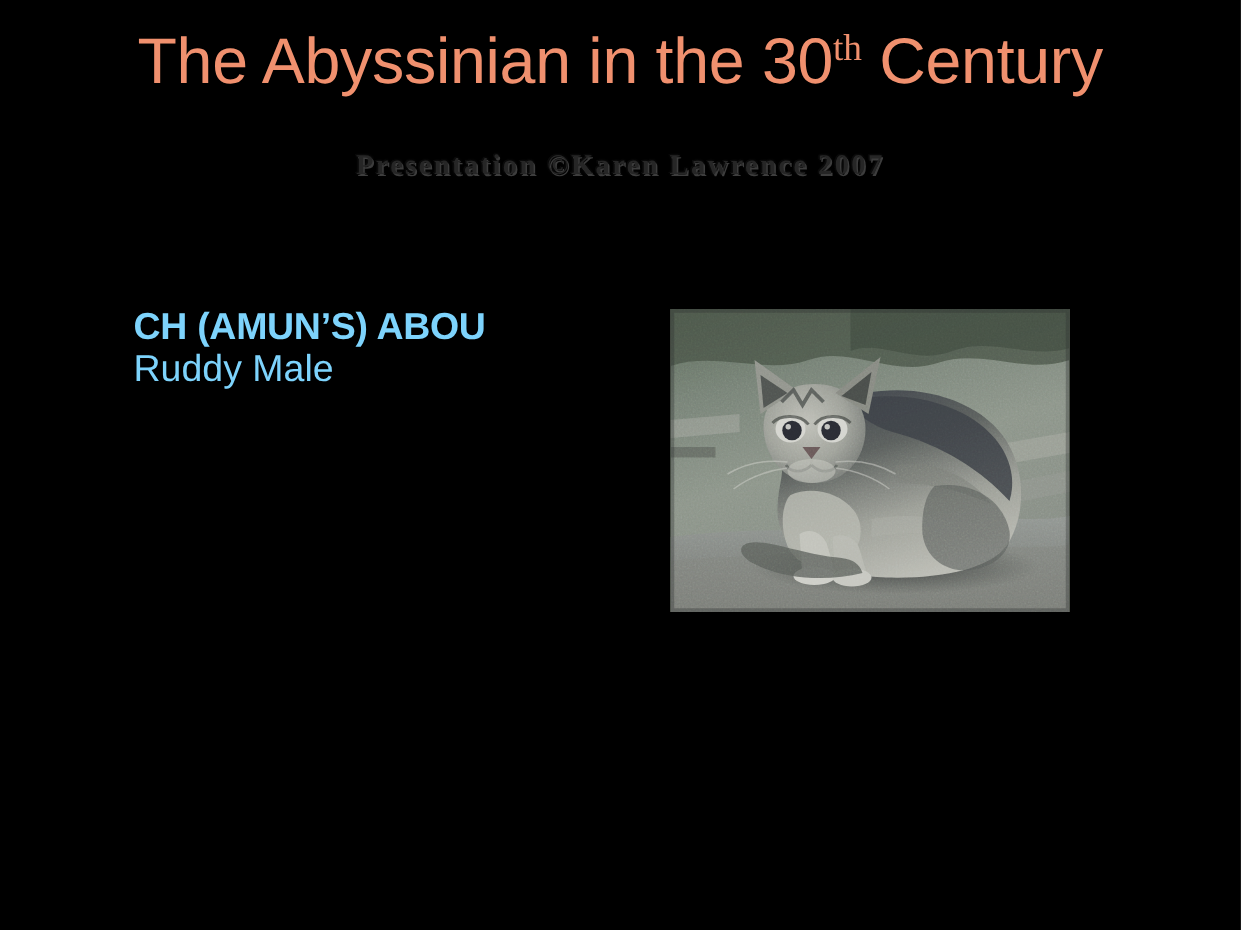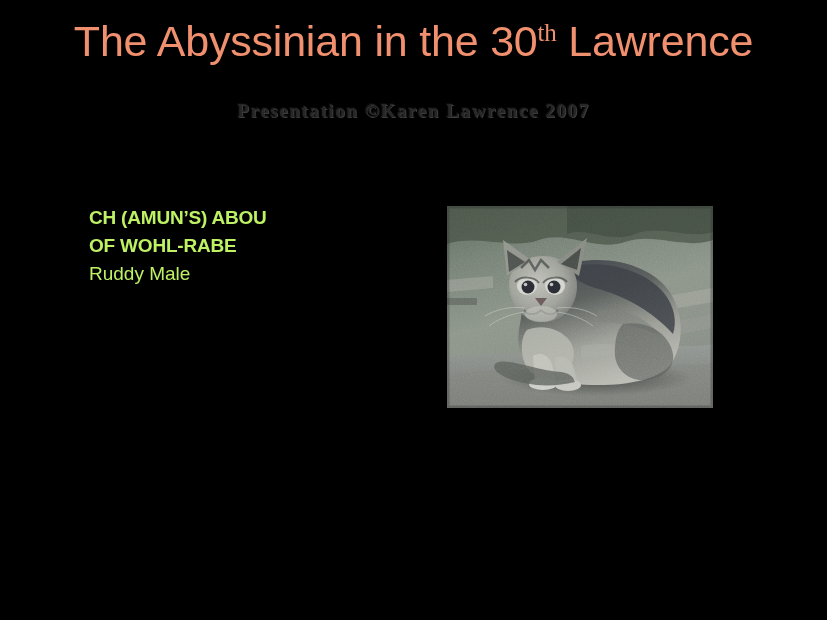--- a/index.html
+++ b/index.html
@@ -63,23 +63,23 @@
 
   
   #caption-block {
     position: absolute;
     left: 89px;
     top: 204px;
     width: 330px;
   }
   .caption-line {
     font-family: "Liberation Sans", sans-serif;
-    font-size: 19px;
+    font-size: 25px;
     line-height: 28px;
-    color: #bef264;
+    color: #7dd3fc;
     white-space: nowrap;
   }
   .caption-line.bold {
     font-weight: 700;
     letter-spacing: -0.2px;
   }
   .caption-line.regular {
     font-weight: 400;
   }
 
@@ -98,28 +98,27 @@
     width: 266px;
     height: 202px;
   }
 </style>
 </head>
 <body>
 
 <div id="slide">
 
   <div id="slide-title">
-    <span>The Abyssinian in the 30</span><span class="sup">th</span><span> Lawrence</span>
+    <span>The Abyssinian in the 30</span><span class="sup">th</span><span> Century</span>
   </div>
 
   <div id="slide-subtitle">Presentation ©Karen Lawrence 2007</div>
 
   <div id="caption-block">
     <div class="caption-line bold">CH (AMUN’S) ABOU</div>
-    <div class="caption-line bold">OF WOHL-RABE</div>
     <div class="caption-line regular">Ruddy Male</div>
   </div>
 
   <div id="photo-frame">
     <svg viewBox="0 0 266 202" preserveAspectRatio="none">
       <defs>
 
         <linearGradient id="bgGrad" x1="0" y1="0" x2="0.35" y2="1">
           <stop offset="0%" stop-color="#5c6b55"></stop>
           <stop offset="28%" stop-color="#7b8876"></stop>

